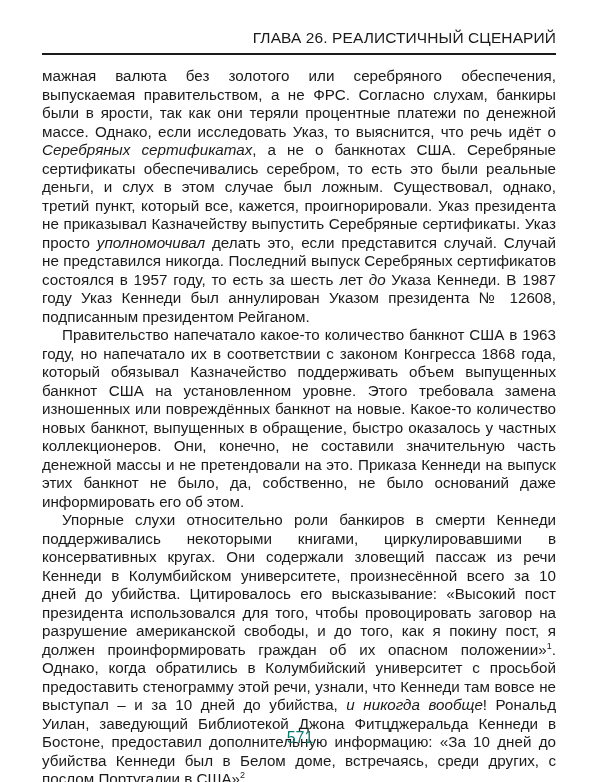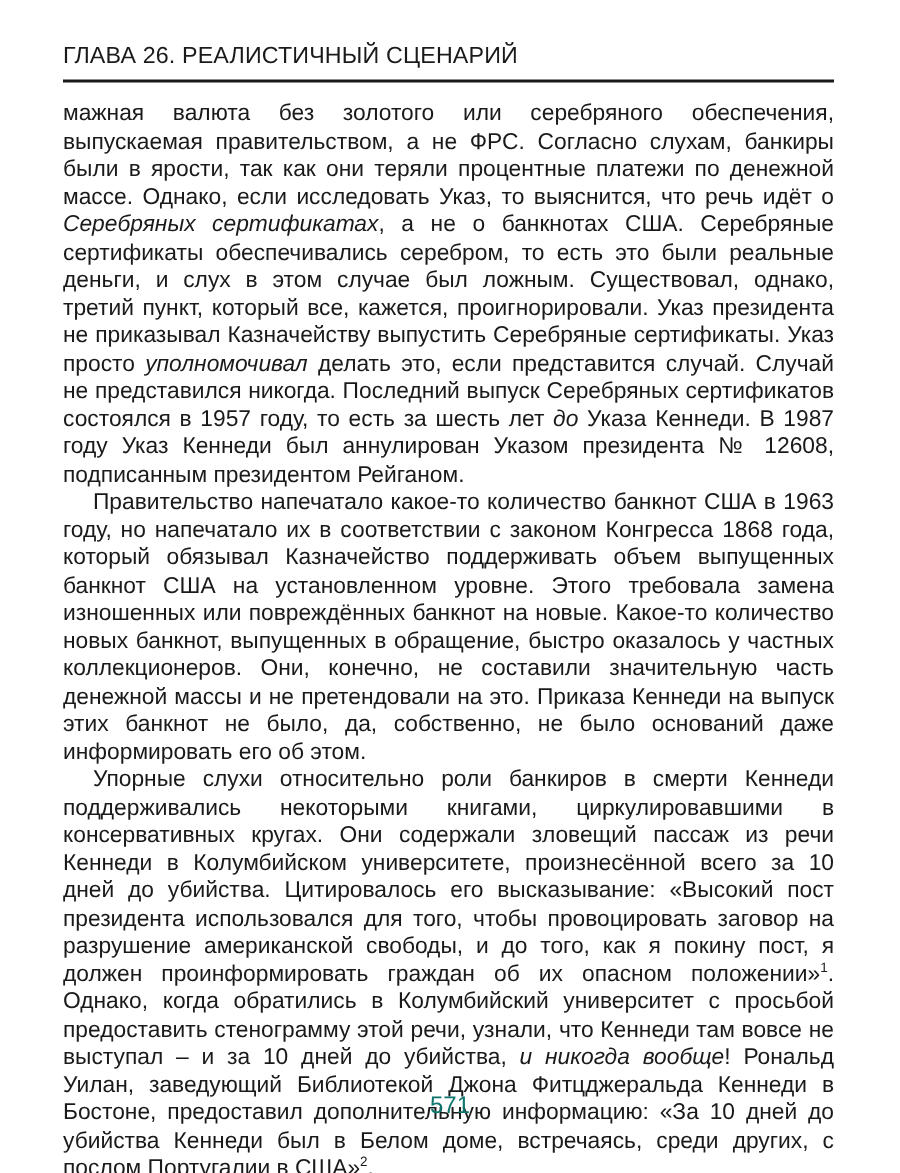--- a/index.html
+++ b/index.html
@@ -15,20 +15,21 @@
       color: #1a1a1a;
       font-family: "Liberation Sans", sans-serif;
     }
     .page {
       position: absolute;
       left: 42px;
       top: 28px;
       width: 514px;
     }
     .running-head {
+      text-align: right;
       font-size: 15.5px;
       letter-spacing: 0.1px;
       line-height: 20px;
       height: 20px;
       color: #1a1a1a;
       white-space: nowrap;
     }
     .head-rule {
       margin-top: 5px;
       height: 0;

